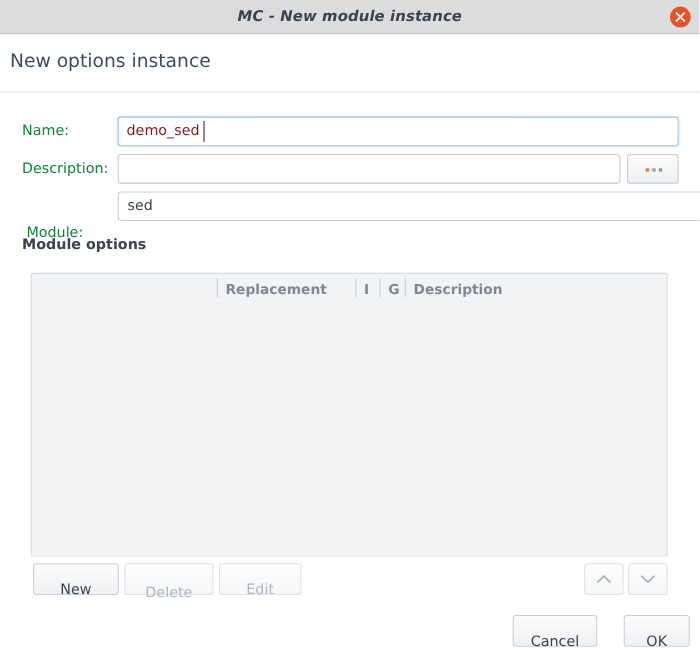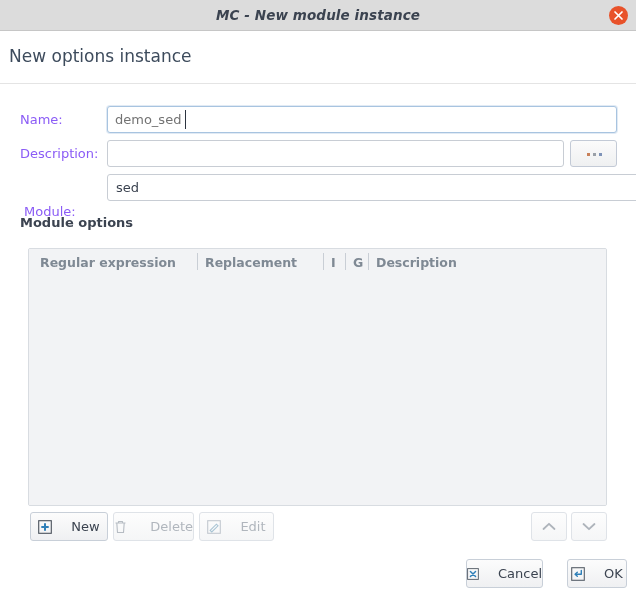--- a/index.html
+++ b/index.html
@@ -61,35 +61,35 @@
     position: absolute;
     left: 9px; top: 14px;
     font-size: 17px;
     color: #3d4b5c;
   }
 
   
   .form-label {
     position: absolute;
     font-size: 13px;
-    color: #8b5cf6;
+    color: #15803d;
   }
   .lbl-name { left: 20px; top: 112px; }
   .lbl-desc { left: 20px; top: 146px; }
   .lbl-module { left: 24px; top: 180px; margin-top: 24px; }
 
   .field {
     position: absolute;
     box-sizing: border-box;
     background: #ffffff;
     border: 1px solid #c8cdd4;
     border-radius: 3px;
     font-family: "DejaVu Sans", "Liberation Sans", sans-serif;
     font-size: 13px;
-    color: #737373;
+    color: #7f1d1d;
     padding: 12px 7px;
     outline: none;
   }
   .field-name {
     left: 107px; top: 106px;
     width: 510px; height: 27px;
     border-color: #a8c4e0;
     box-shadow: 0 0 0 1px rgba(168,196,224,0.35);
   }
   .caret {
@@ -208,20 +208,21 @@
     border: 1px solid #c8cfd8;
     background: linear-gradient(180deg,#fcfcfc 0%,#eff0f2 100%);
     font-size: 13px;
     color: #3b4350;
     display: flex;
     align-items: center;
     justify-content: center;
     gap: 19px;
     cursor: pointer;
     user-select: none;
+    flex-direction: column;
   }
   .btn.disabled {
     color: #b0b6bd;
     border-color: #dfe3e8;
     background: linear-gradient(180deg,#fdfdfd 0%,#f5f6f7 100%);
     cursor: default;
   }
   .btn-new { left: 30px; top: 512px; width: 78px; }
   .btn-delete { left: 113px; top: 512px; width: 81px; justify-content: space-between; }
   .btn-edit { left: 199px; top: 512px; width: 75px; }
@@ -269,21 +270,20 @@
     <svg width="12" height="8" viewBox="0 0 12 8" aria-hidden="true">
       <path d="M1 1.5 L6 6.5 L11 1.5 Z" fill="#555d68"></path>
     </svg>
   </div>
 </div>
 
 <div class="section-title">Module options</div>
 
 <div class="table-wrap">
   <div class="table-head">
-    <div class="th" style="left:11px;">Regular expression</div>
     <div class="th-sep" style="left:168px;"></div>
     <div class="th" style="left:176px;">Replacement</div>
     <div class="th-sep" style="left:294px;"></div>
     <div class="th" style="left:302px;">I</div>
     <div class="th-sep" style="left:316px;"></div>
     <div class="th" style="left:324px;">G</div>
     <div class="th-sep" style="left:339px;"></div>
     <div class="th" style="left:347px;">Description</div>
   </div>
   <div class="table-body"></div>

